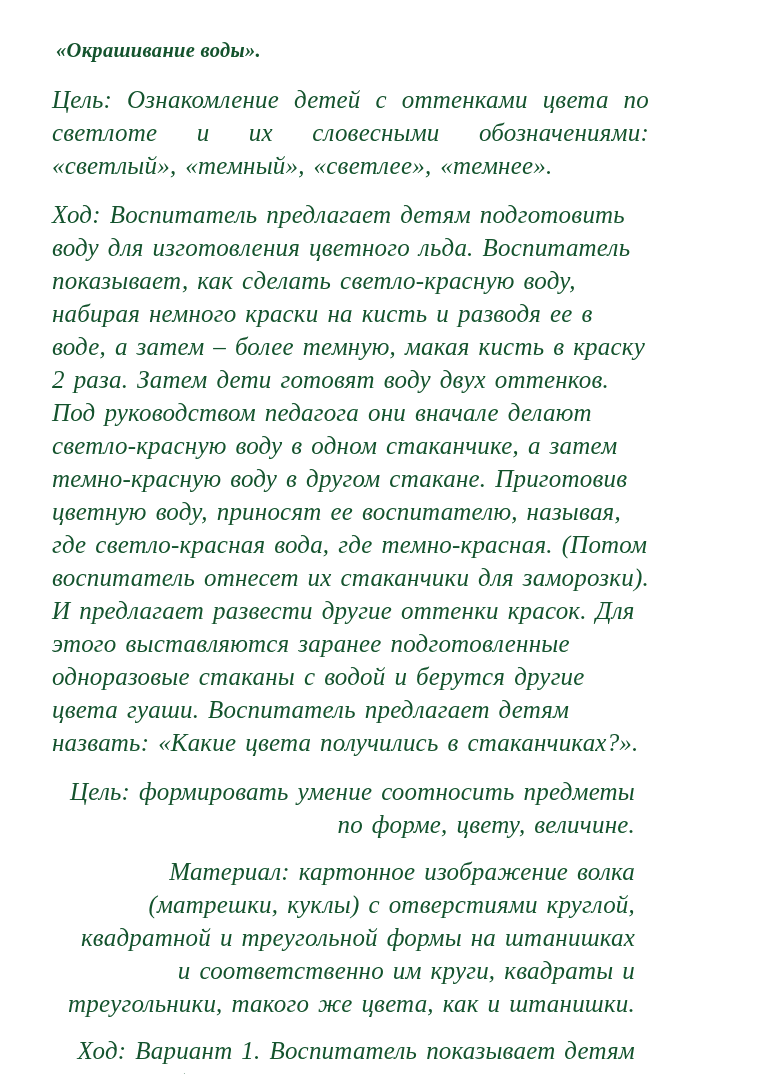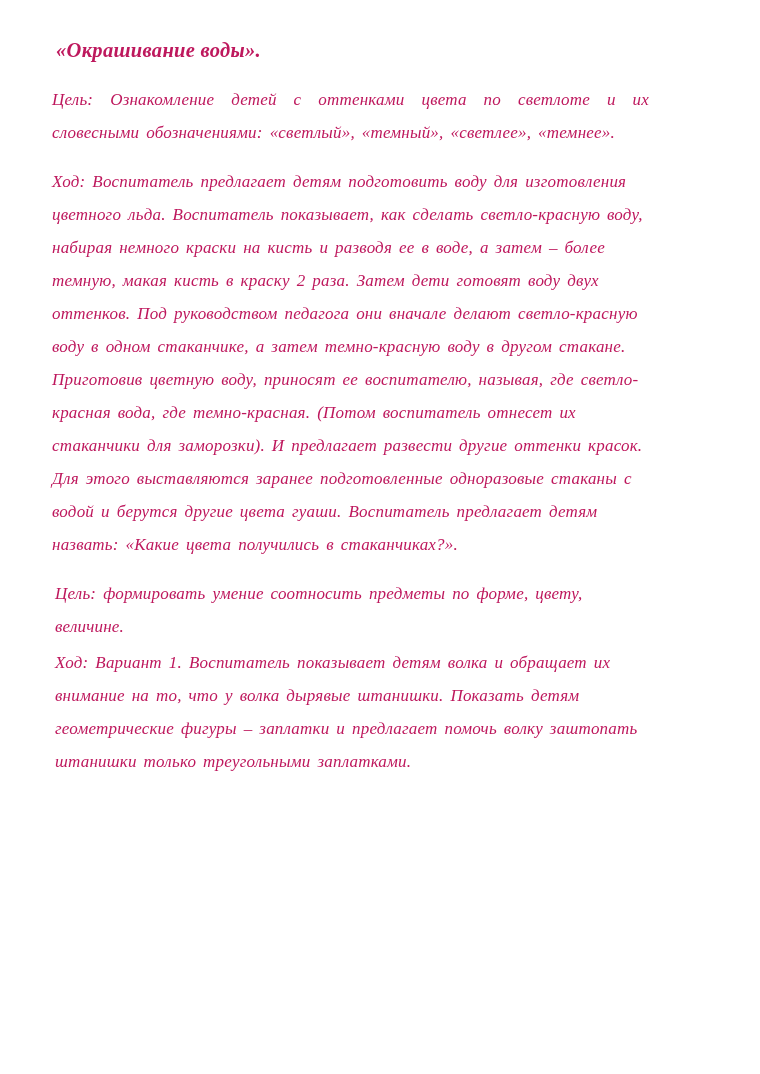--- a/index.html
+++ b/index.html
@@ -14,59 +14,60 @@
     box-sizing: border-box;
   }
   .page {
     box-sizing: border-box;
     width: 695px;
     height: 1074px;
     padding: 34px 46px 20px 52px;
     background: #ffffff;
     font-family: "Liberation Serif", "DejaVu Serif", serif;
     font-style: italic;
-    color: #be185d;
+    color: #14532d;
   }
   .doc-title {
     font-size: 20.5px;
     font-weight: bold;
     line-height: 33px;
     margin: 0 0 16px 4px;
     letter-spacing: 0.3px;
   }
   .doc-title.second {
     margin-top: 16px;
     margin-bottom: 0;
   }
   .para {
-    font-size: 17px;
+    font-size: 25px;
     line-height: 33px;
     letter-spacing: 0.2px;
     word-spacing: 2.5px;
     margin: 0 0 16px 0;
   }
   .para.justify {
     text-align: justify;
   }
   .para.tight {
-    margin: 3px;
-    text-align: left;
+    margin: 14px;
+    text-align: right;
   }
 </style>
 </head>
 <body>
 
 <div class="page">
 
   <h2 class="doc-title">«Окрашивание воды».</h2>
 
   <p class="para justify">Цель: Ознакомление детей с оттенками цвета по светлоте и их словесными обозначениями: «светлый», «темный», «светлее», «темнее».</p>
 
 
   <p class="para">Ход: Воспитатель предлагает детям подготовить воду для изготовления цветного льда. Воспитатель показывает, как сделать светло-красную воду, набирая немного краски на кисть и разводя ее в воде, а затем – более темную, макая кисть в краску 2 раза. Затем дети готовят воду двух оттенков. Под руководством педагога они вначале делают светло-красную воду в одном стаканчике, а затем темно-красную воду в другом стакане. Приготовив цветную воду, приносят ее воспитателю, называя, где светло-красная вода, где темно-красная. (Потом воспитатель отнесет их стаканчики для заморозки). И предлагает развести другие оттенки красок. Для этого выставляются заранее подготовленные одноразовые стаканы с водой и берутся другие цвета гуаши. Воспитатель предлагает детям назвать: «Какие цвета получились в стаканчиках?».</p>
 
 
   <p class="para tight">Цель: формировать умение соотносить предметы по форме, цвету, величине.</p>
 
+  <p class="para tight">Материал: картонное изображение волка (матрешки, куклы) с отверстиями круглой, квадратной и треугольной формы на штанишках и соответственно им круги, квадраты и треугольники, такого же цвета, как и штанишки.</p>
 
   <p class="para tight">Ход: Вариант 1. Воспитатель показывает детям волка и обращает их внимание на то, что у волка дырявые штанишки. Показать детям геометрические фигуры – заплатки и предлагает помочь волку заштопать штанишки только треугольными заплатками.</p>
 
 </div>
 
 </body></html>

